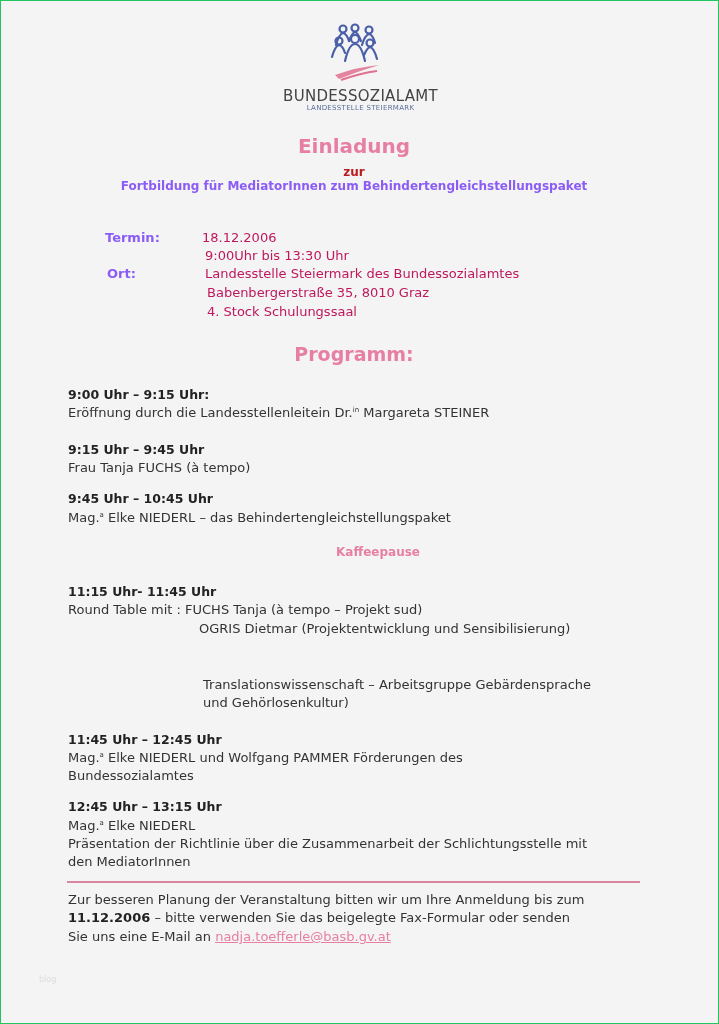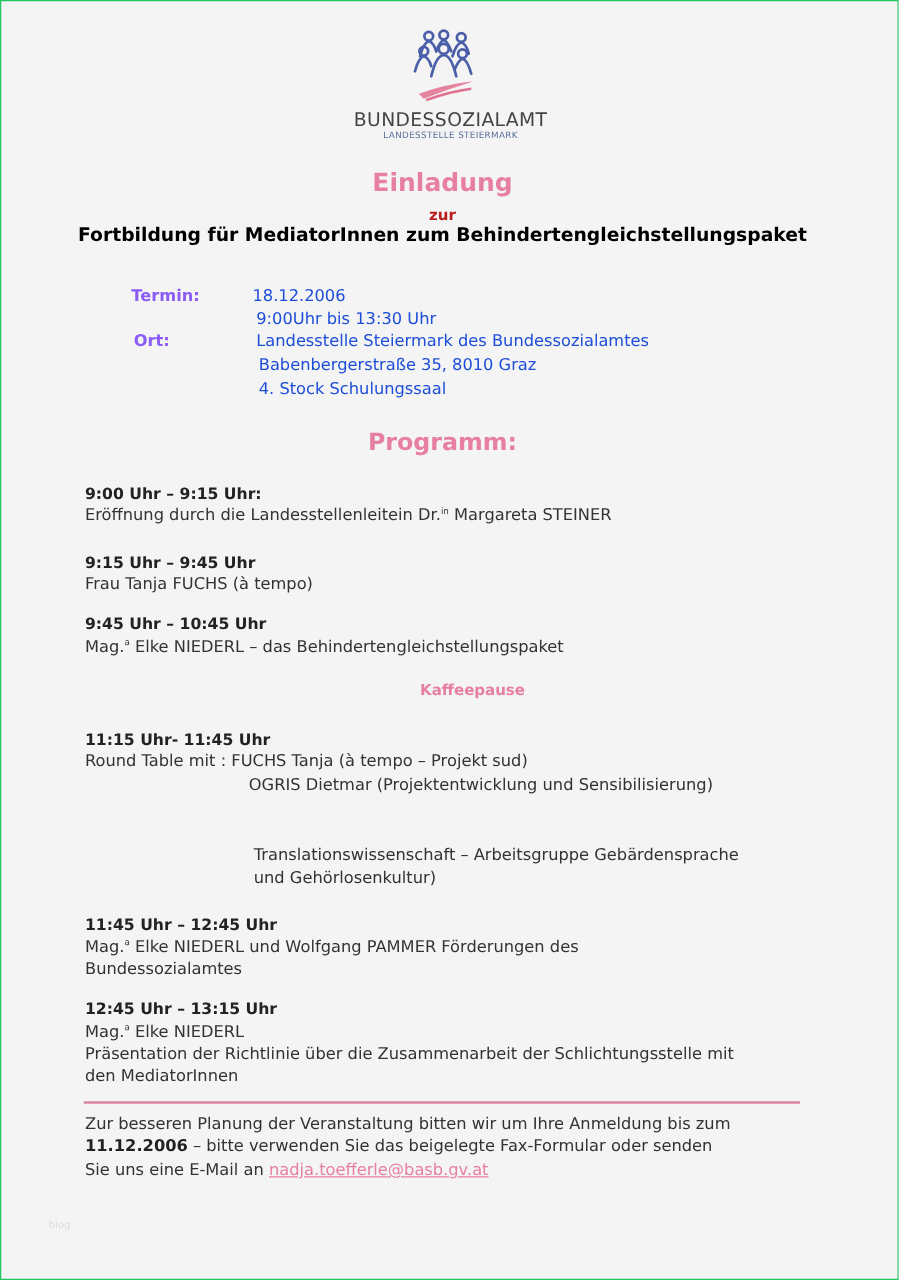--- a/index.html
+++ b/index.html
@@ -10,23 +10,23 @@
     color: #2a2a2a;
     position: relative;
   }
   .page { position: absolute; left: 0; top: 0; width: 719px; height: 1024px; border: 1px solid #22c55e; box-sizing: border-box; }
   .abs { position: absolute; white-space: nowrap; }
   .logo { position: absolute; left: 326px; top: 22px; width: 56px; height: 60px; }
   .org-name { left: 0; width: 719px; top: 86px; text-align: center; font-size: 15px; letter-spacing: 0.3px; color: #444; }
   .org-sub { left: 0; width: 719px; top: 103px; text-align: center; font-size: 7px; color: #5a6e9a; letter-spacing: 0.3px; }
   .title { left: 0; width: 706px; top: 133px; text-align: center; font-size: 20px; font-weight: bold; color: #e67fa3; }
   .zur { left: 0; width: 706px; top: 164px; text-align: center; font-size: 12px; font-weight: bold; color: #b91c1c; }
-  .subtitle { left: 0; width: 706px; top: 178px; text-align: center; font-size: 15px; font-weight: bold; color: #000000; }
+  .subtitle { left: 0; width: 706px; top: 178px; text-align: center; font-size: 12px; font-weight: bold; color: #8b5cf6; }
   .lbl { font-size: 13px; font-weight: bold; color: #8b5cf6; }
-  .val { font-size: 13px; color: #1d4ed8; }
+  .val { font-size: 13px; color: #be185d; }
   .prog { left: 0; width: 706px; top: 342px; text-align: center; font-size: 19px; font-weight: bold; color: #e67fa3; }
   .time { font-size: 12.5px; font-weight: bold; color: #222; }
   .txt { font-size: 13px; color: #333; }
   .pause { left: 0; width: 706px; top: 544px; text-align: center; font-size: 12px; font-weight: bold; color: #e67fa3; padding-left: 24px; }
   .rule { position: absolute; left: 66px; top: 880px; width: 573px; height: 2px; background: #d9869f; }
   .bold { font-weight: bold; color: #222; }
   .link { color: #e67fa3; text-decoration: underline; }
   sup { font-size: 7px; }
   .blog { left: 38px; top: 974px; font-size: 8px; color: #ddd; }
 </style>

